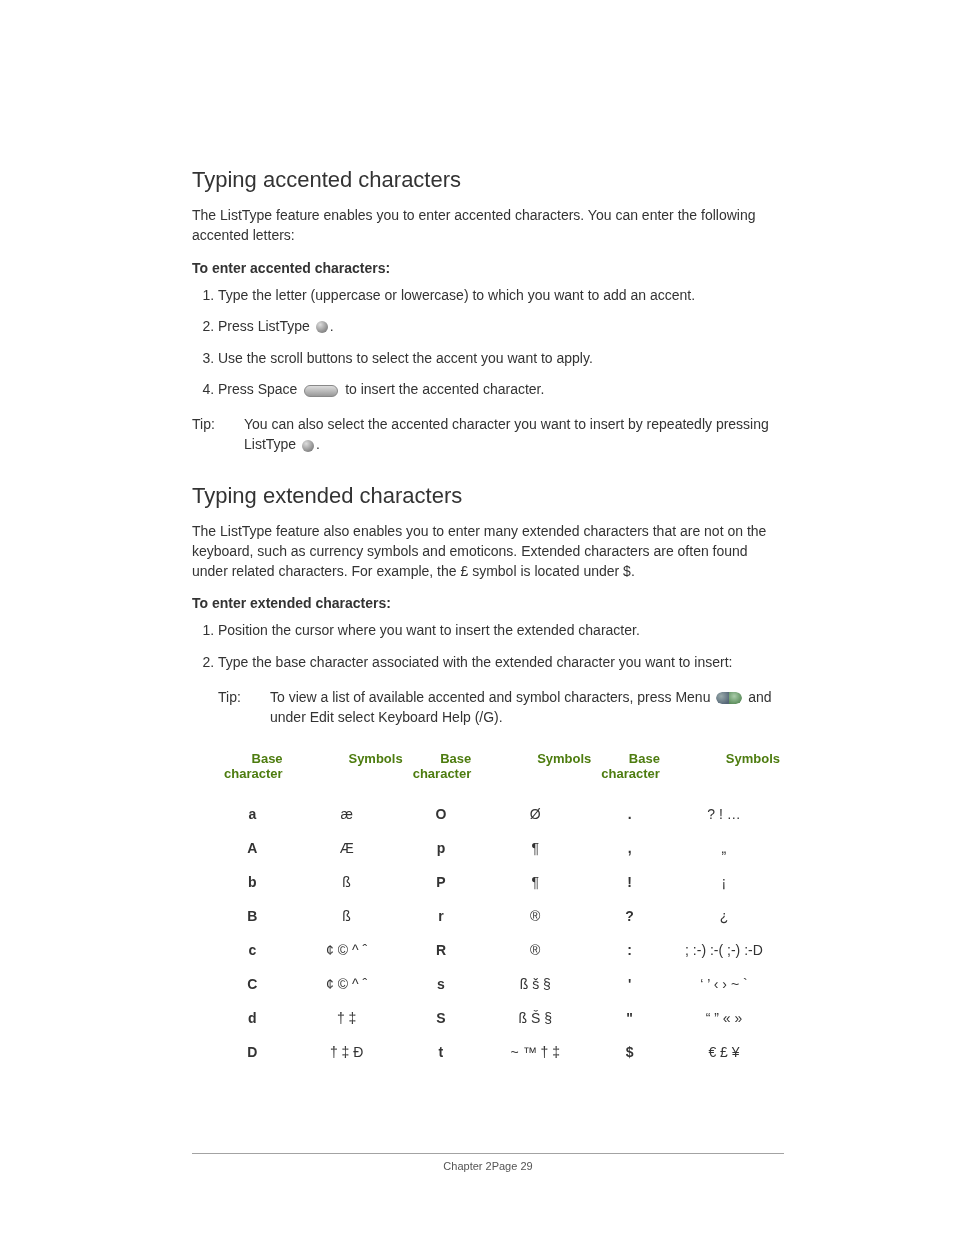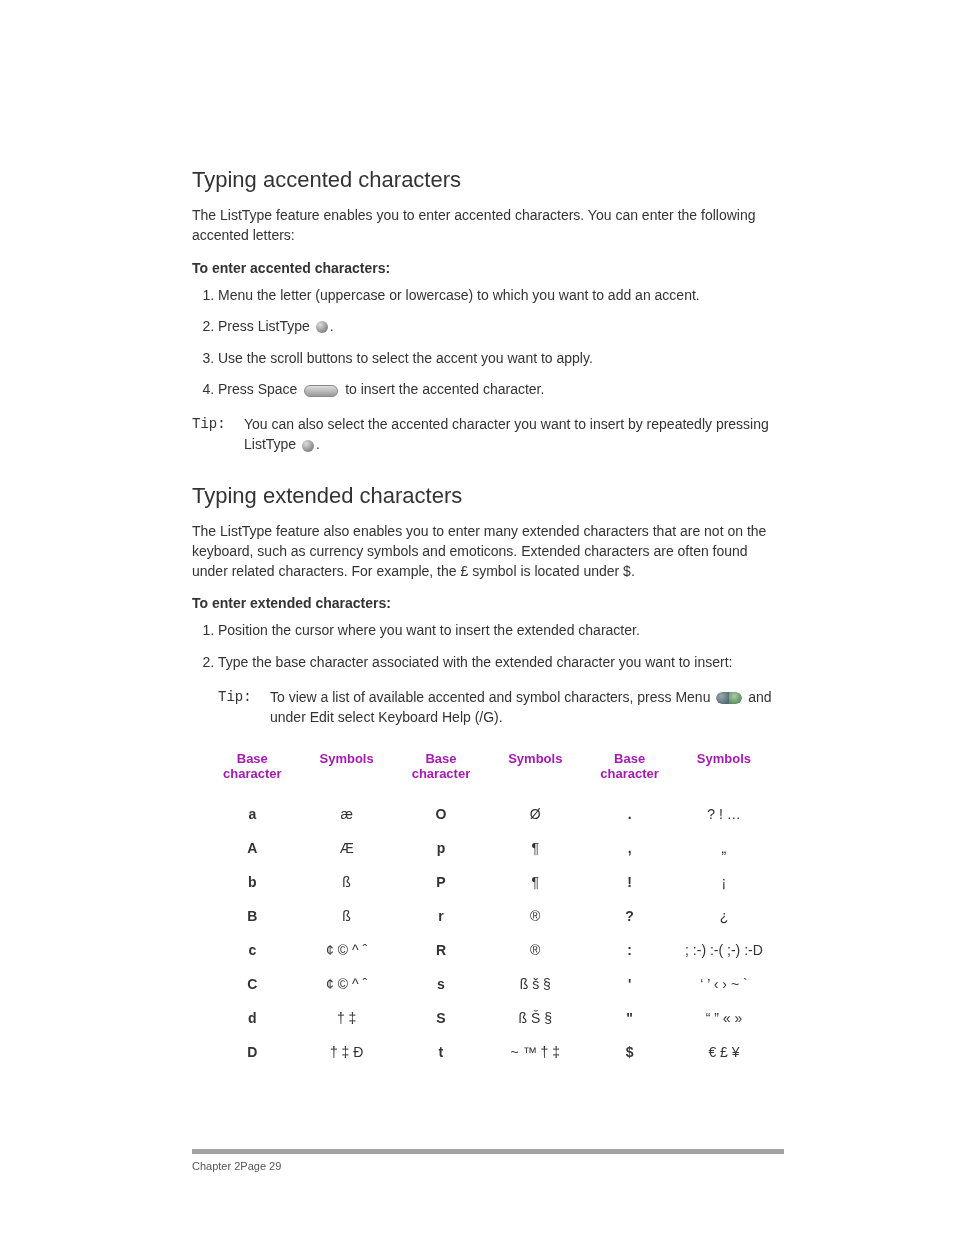--- a/index.html
+++ b/index.html
@@ -53,21 +53,20 @@
   }
   .tip-row {
     display: flex;
     font-size: 14px;
     margin: 0 0 28px 0;
     line-height: 1.45;
   }
   .tip-label {
     width: 52px;
     flex-shrink: 0;
-    font-family: Liberation Mono, monospace;
   }
   .tip-body {
     flex: 1;
   }
   .tip-row-inner {
     display: flex;
     font-size: 14px;
     margin: 12px 0 18px 26px;
     line-height: 1.45;
   }
@@ -117,25 +116,25 @@
     border-radius: 0 6px 6px 0;
   }
   table.char-table {
     width: 100%;
     border-collapse: collapse;
     font-size: 14px;
     margin-left: 26px;
     width: calc(100% - 26px);
   }
   table.char-table th {
-    text-align: center;
+    text-align: right;
     font-weight: bold;
     padding: 6px 4px 16px 4px;
     vertical-align: top;
-    color: #a21caf;
+    color: #4d7c0f;
     font-size: 13px;
   }
   table.char-table td {
     padding: 9px 4px;
     vertical-align: middle;
     text-align: center;
   }
   table.char-table td.base {
     font-weight: bold;
     text-align: center;
@@ -144,40 +143,40 @@
   table.char-table td.sym {
     text-align: center;
     width: 21%;
     font-size: 14px;
   }
   .footer {
     position: absolute;
     left: 192px;
     right: 170px;
     bottom: 95px;
-    border-top: 5px solid #a3a3a3;
+    border-top: 1px solid #a3a3a3;
     padding-top: 6px;
     font-size: 11px;
     color: #555;
     display: flex;
-    justify-content: flex-start;
+    justify-content: center;
   }
   .sec2 { margin-top: 6px; }
 </style>
 </head>
 <body>
 
 <div class="page">
 
   <h2>Typing accented characters</h2>
   <p class="body-text">The ListType feature enables you to enter accented characters. You can enter the following accented letters:</p>
   <p class="subheading">To enter accented characters:</p>
 
   <ol class="steps">
-    <li>Menu the letter (uppercase or lowercase) to which you want to add an accent.</li>
+    <li>Type the letter (uppercase or lowercase) to which you want to add an accent.</li>
     <li>
       <span>Press ListType </span><span class="icon-circle"></span><span>.</span>
     </li>
     <li>Use the scroll buttons to select the accent you want to apply.</li>
     <li>
       <span>Press Space </span><span class="icon-pill"></span><span> to insert the accented character.</span>
     </li>
   </ol>
 
   <div class="tip-row">

